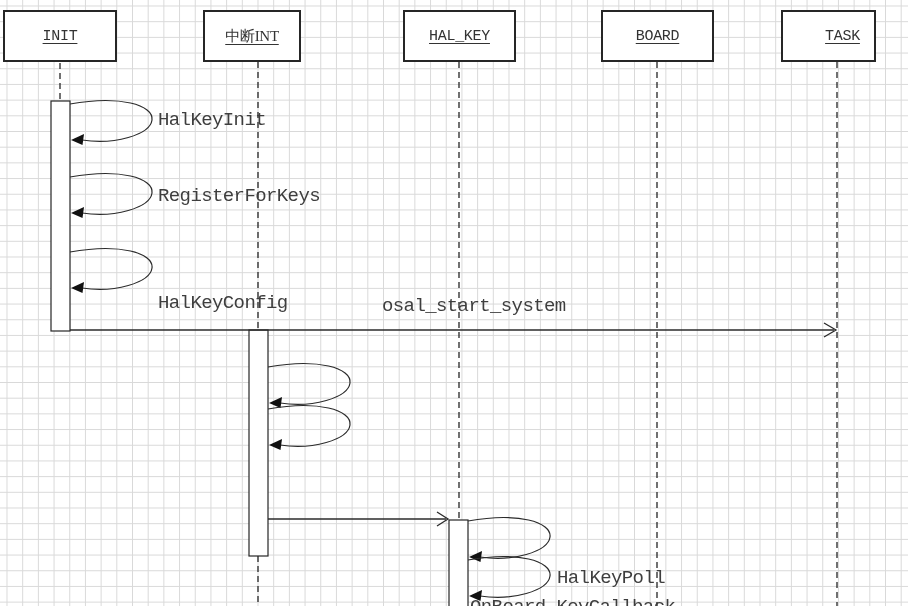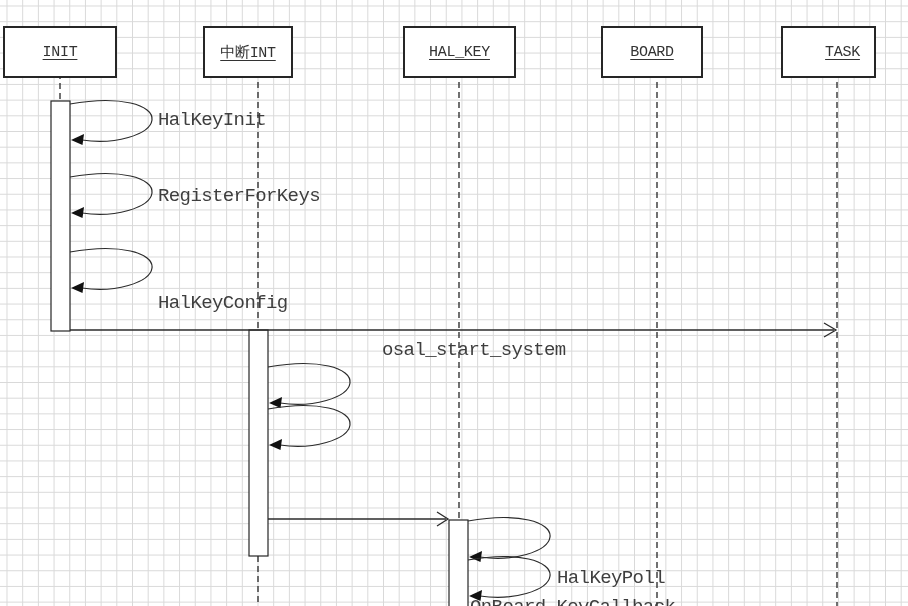--- a/index.html
+++ b/index.html
@@ -13,21 +13,21 @@
       linear-gradient(to right,#d9d9d9 1px,transparent 1px),
       linear-gradient(to bottom,#d9d9d9 1px,transparent 1px);
     background-size:15.7px 15.7px;
     background-position:6.5px 5.5px;
     font-family:"Liberation Mono","DejaVu Sans Mono",monospace;
   }
   .layer{position:absolute;left:0;top:0;}
   .actor{
     position:absolute;top:10px;height:52px;
     background:#ffffff;border:2px solid #262626;box-sizing:border-box;
-    display:flex;align-items:center;justify-content:center;margin-top:16px;
+    display:flex;align-items:center;justify-content:center;
   }
   .actor span{
     font-size:15px;letter-spacing:-0.3px;color:#333333;
     text-decoration:underline;text-underline-offset:3px;white-space:nowrap;
   }
   .lbl{
     position:absolute;font-size:19px;line-height:18px;letter-spacing:-0.6px;
     color:#3e3e3e;white-space:nowrap;
   }
   svg .arc{fill:none;stroke:#2b2b2b;stroke-width:1.2;}
@@ -79,34 +79,34 @@
     <path class="arc" d="M468 521 C518 512,552 522,550 537 C548 552,512 562,480 557"></path>
     <polygon class="solid-arrow" points="469,557 482,551 480.5,562"></polygon>
 
     <path class="arc" d="M468 560 C518 551,552 561,550 576 C548 591,512 601,480 596"></path>
     <polygon class="solid-arrow" points="469,596 482,590 480.5,601"></polygon>
   </svg>
 
   <div class="actor" style="left:3px;width:114px;">
     <span>INIT</span>
   </div>
-  <div class="actor" style="left:203px;width:90px;">
+  <div class="actor" style="left:203px;width:98px;font-family:Liberation Serif, serif;">
     <span>中断INT</span>
   </div>
   <div class="actor" style="left:403px;width:113px;text-align:center;">
     <span>HAL_KEY</span>
   </div>
-  <div class="actor" style="left:601px;width:102px;">
+  <div class="actor" style="left:601px;width:113px;">
     <span>BOARD</span>
   </div>
   <div class="actor" style="left:781px;width:95px;padding-left:28px;">
     <span>TASK</span>
   </div>
 
   <div class="lbl" style="left:158px;top:111px;">HalKeyInit</div>
   <div class="lbl" style="left:158px;top:187px;">RegisterForKeys</div>
   <div class="lbl" style="left:158px;top:262px;margin-top:32px;">HalKeyConfig</div>
   <div class="lbl" style="left:557px;top:569px;">HalKeyPoll</div>
 
-  <div class="lbl" style="left:382px;top:297px;margin-top:44px;">osal_start_system</div>
+  <div class="lbl" style="left:382px;top:297px;">osal_start_system</div>
   <div class="lbl" style="left:470px;top:598px;">OnBoard_KeyCallback</div>
 
 </div>
 
 </body></html>

